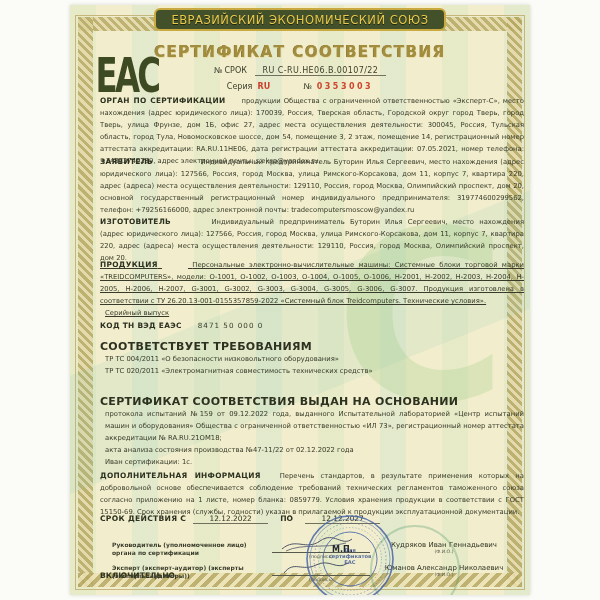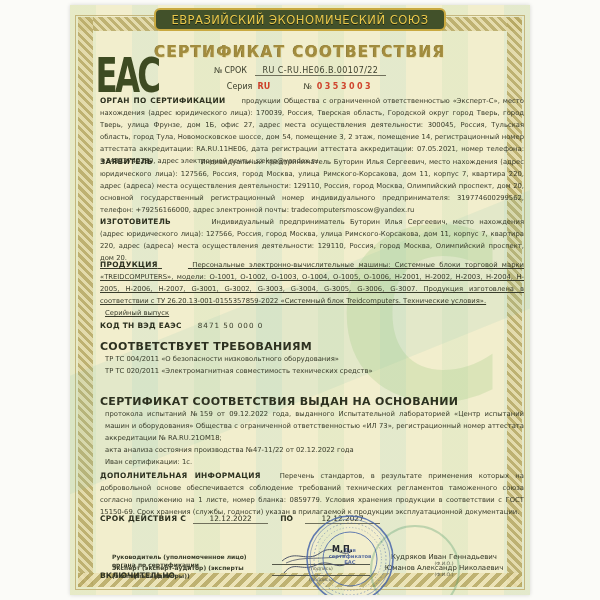--- a/index.html
+++ b/index.html
@@ -183,21 +183,21 @@
     </div>
 
     <div class="valid">
       <b>СРОК ДЕЙСТВИЯ С</b>&nbsp;&nbsp;
       <span class="date">12.12.2022</span>
       <span class="po">ПО</span>
       <span class="date">12.12.2027</span>
     </div>
     <div class="incl">ВКЛЮЧИТЕЛЬНО</div>
 
-    <div class="sigrow" style="top:548px;">
+    <div class="sigrow" style="top:536px;">
       <div class="role">Руководитель (уполномоченное лицо) органа по сертификации</div>
       <div class="sigcol">
         <svg class="sig-squiggle" width="80" height="18" viewBox="0 0 80 18">
           <path d="M6 14 C 20 2, 30 16, 44 6 S 66 12, 76 4" fill="none" stroke="#4e5568" stroke-width="1"></path>
           <path d="M10 16 C 26 8, 48 14, 70 8" fill="none" stroke="#4e5568" stroke-width="0.8"></path>
         </svg>
         <div class="line"></div>
         <div class="cap">(подпись)</div>
       </div>
       <div class="namecol">

